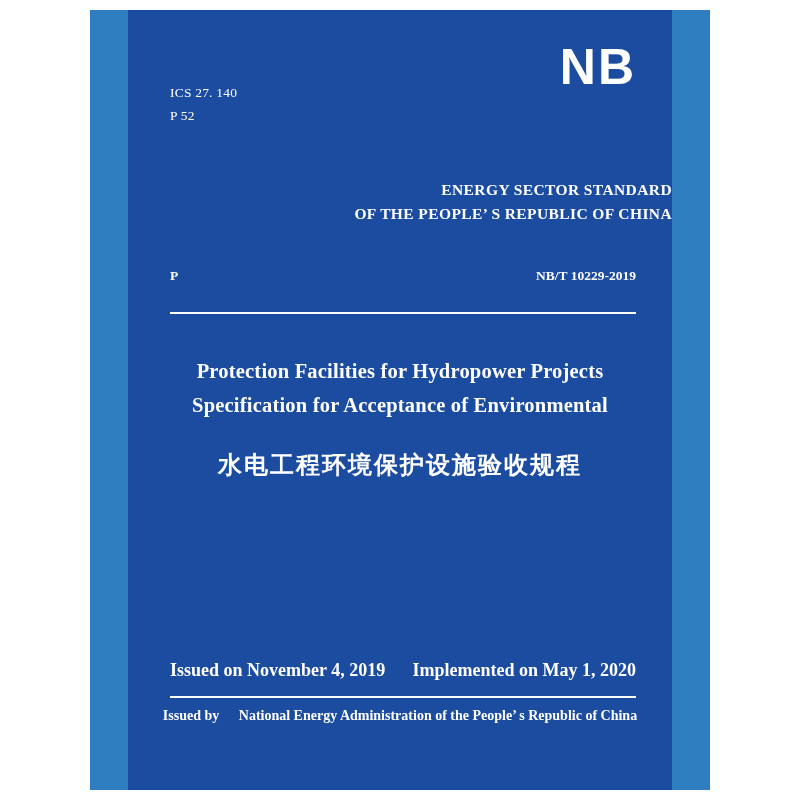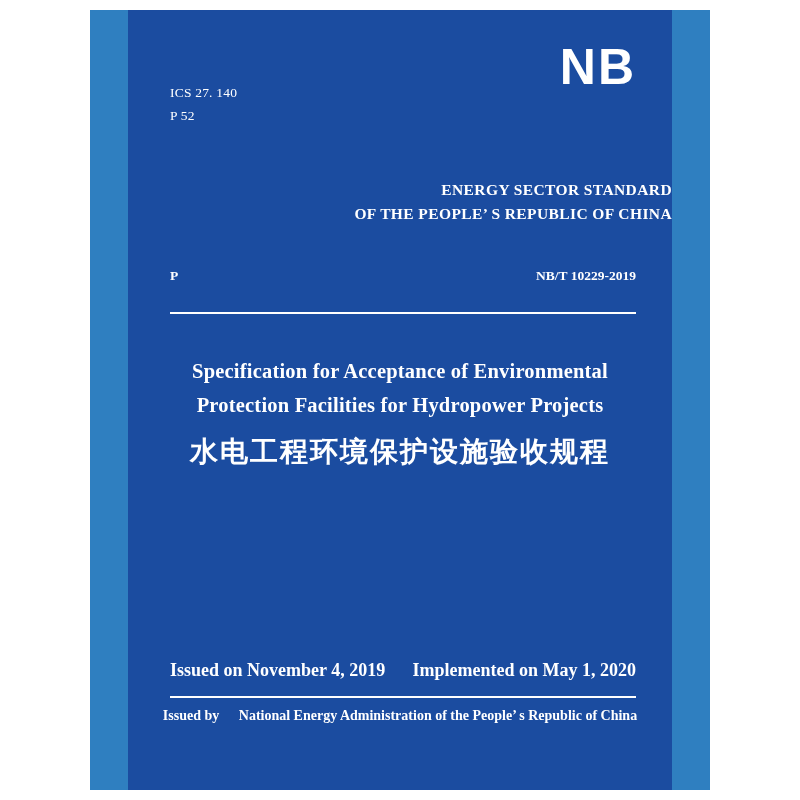--- a/index.html
+++ b/index.html
@@ -117,24 +117,24 @@
     top: 345px;
     text-align: center;
   }
   .mt-en {
     font-size: 20.5px;
     font-weight: bold;
     line-height: 1.65;
     letter-spacing: 0.2px;
   }
   .mt-cn {
-    font-size: 28px;
+    font-size: 24px;
     font-weight: bold;
     letter-spacing: 2px;
-    margin-top: 10px;
+    margin-top: 26px;
     font-family: "DejaVu Sans", sans-serif;
   }
 
   .dates-row {
     position: absolute;
     left: 42px;
     right: 36px;
     top: 650px;
     display: flex;
     justify-content: space-between;
@@ -177,22 +177,22 @@
       </div>
 
       <div class="code-row">
         <div>P</div>
         <div>NB/T 10229-2019</div>
       </div>
 
       <div class="rule rule-top"></div>
 
       <div class="main-title">
+        <div class="mt-en">Protection Facilities for Hydropower Projects</div>
         <div class="mt-en">Specification for Acceptance of Environmental</div>
-        <div class="mt-en">Protection Facilities for Hydropower Projects</div>
         <div class="mt-cn">水电工程环境保护设施验收规程</div>
       </div>
 
       <div class="dates-row">
         <div>Issued on November 4, 2019</div>
         <div>Implemented on May 1, 2020</div>
       </div>
 
       <div class="rule rule-bottom"></div>
 

